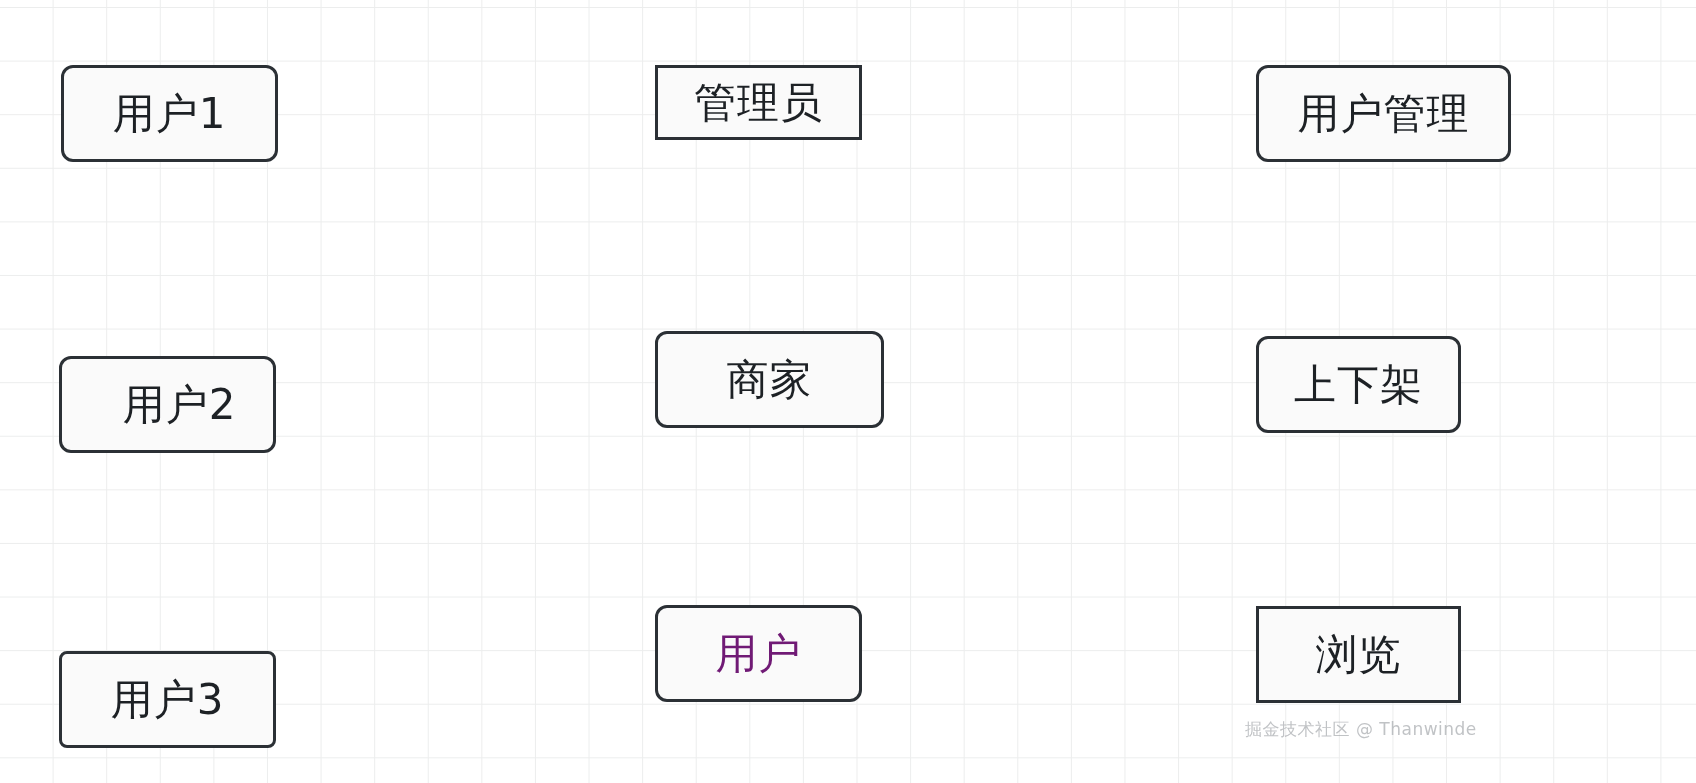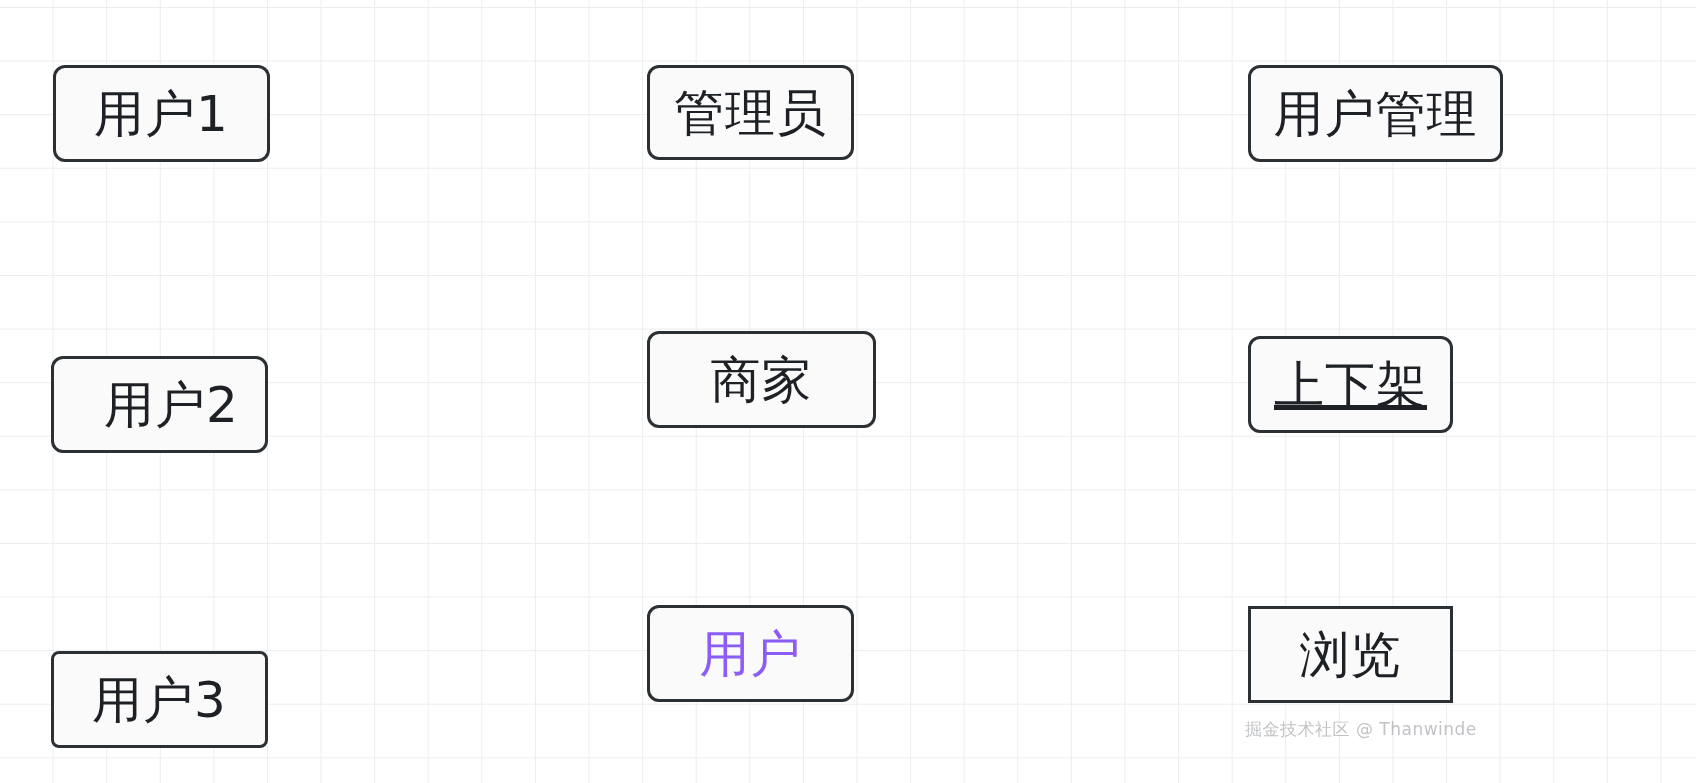--- a/index.html
+++ b/index.html
@@ -29,26 +29,27 @@
   .node {
     position: absolute;
     box-sizing: border-box;
     background: #fafafa;
     border: 3.5px solid #2b3035;
     border-radius: 12px;
     display: flex;
     align-items: center;
     justify-content: center;
     color: #1d2125;
-    font-size: 50px;
+    font-size: 42px;
     line-height: 1;
     letter-spacing: 1px;
     font-weight: 400;
     font-family: "DejaVu Sans", "Liberation Sans", sans-serif;
     white-space: nowrap;
+    margin-left: 8px;
   }
 
   .watermark {
     position: absolute;
     left: 1245px;
     top: 718px;
     font-size: 17px;
     color: #a9acb0;
     opacity: 0.72;
     letter-spacing: 0.5px;
@@ -59,23 +60,23 @@
 </style>
 </head>
 <body>
 
 <div id="canvas">
 
   <div class="node" style="left: 53px; top: 65px; width: 217px; height: 97px; background: rgb(250, 250, 250); border-color: rgb(43, 48, 53); color: rgb(29, 33, 37); border-radius: 12px; border-width: 3.5px;">用户1</div>
   <div class="node" style="left: 51px; top: 356px; width: 217px; height: 97px; background: rgb(250, 250, 250); border-color: rgb(43, 48, 53); color: rgb(29, 33, 37); border-radius: 12px; border-width: 3.5px; padding-left: 24px;">用户2</div>
   <div class="node" style="left: 51px; top: 651px; width: 217px; height: 97px; background: rgb(250, 250, 250); border-color: rgb(43, 48, 53); color: rgb(29, 33, 37); border-radius: 8px; border-width: 3.5px;">用户3</div>
 
-  <div class="node" style="left: 647px; top: 65px; width: 207px; height: 95px; background: rgb(250, 250, 250); border-color: rgb(43, 48, 53); color: rgb(29, 33, 37); border-radius: 12px; border-width: 3.5px;">管理员</div>
+  <div class="node" style="left: 647px; top: 65px; width: 207px; height: 75px; background: rgb(250, 250, 250); border-color: rgb(43, 48, 53); color: rgb(29, 33, 37); border-radius: 0; border-width: 3.5px;">管理员</div>
   <div class="node" style="left: 647px; top: 331px; width: 229px; height: 97px; background: rgb(250, 250, 250); border-color: rgb(43, 48, 53); color: rgb(29, 33, 37); border-radius: 12px; border-width: 3.5px; text-align: center;">商家</div>
-  <div class="node" style="left: 647px; top: 605px; width: 207px; height: 97px; background: rgb(250, 250, 250); border-color: rgb(43, 48, 53); color: #8b5cf6; border-radius: 12px; border-width: 3.5px;">用户</div>
+  <div class="node" style="left: 647px; top: 605px; width: 207px; height: 97px; background: rgb(250, 250, 250); border-color: rgb(43, 48, 53); color: #701a75; border-radius: 12px; border-width: 3.5px;">用户</div>
 
   <div class="node" style="left: 1248px; top: 65px; width: 255px; height: 97px; background: rgb(250, 250, 250); border-color: rgb(43, 48, 53); color: rgb(29, 33, 37); border-radius: 12px; border-width: 3.5px;">用户管理</div>
-  <div class="node" style="left: 1248px; top: 336px; width: 205px; height: 97px; background: rgb(250, 250, 250); border-color: rgb(43, 48, 53); color: rgb(29, 33, 37); border-radius: 12px; border-width: 3.5px; text-decoration: underline;">上下架</div>
+  <div class="node" style="left: 1248px; top: 336px; width: 205px; height: 97px; background: rgb(250, 250, 250); border-color: rgb(43, 48, 53); color: rgb(29, 33, 37); border-radius: 12px; border-width: 3.5px;">上下架</div>
   <div class="node" style="left: 1248px; top: 606px; width: 205px; height: 97px; background: rgb(250, 250, 250); border-color: rgb(43, 48, 53); color: rgb(29, 33, 37); border-radius: 0; border-width: 3.5px;">浏览</div>
 
   <div class="watermark">掘金技术社区 @ Thanwinde</div>
 
 </div>
 
 </body></html>

